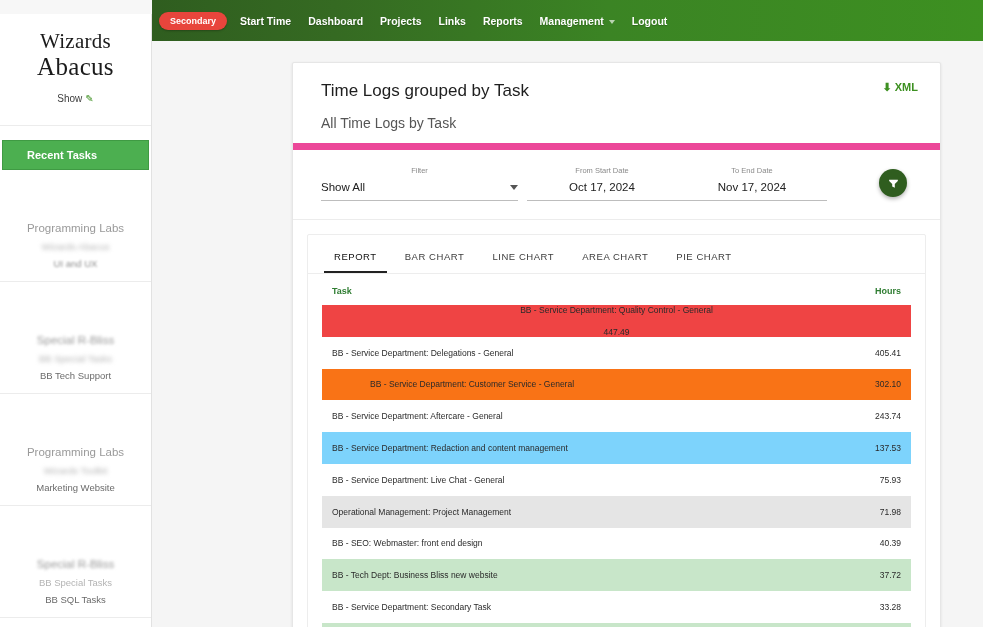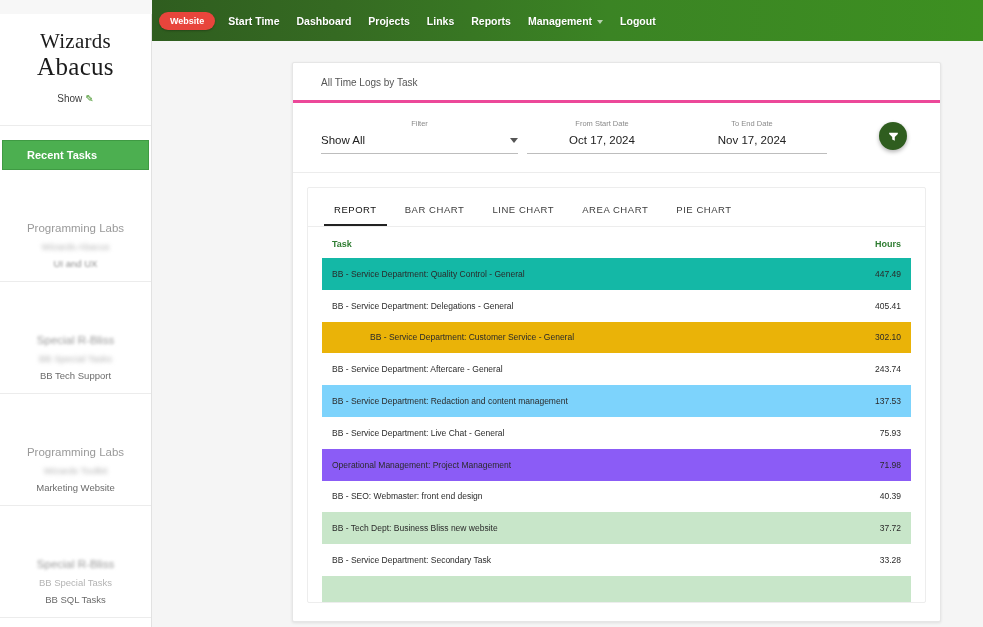--- a/index.html
+++ b/index.html
@@ -115,22 +115,22 @@
     display:flex; align-items:flex-start; justify-content: space-between;
   }
   .card-title { font-size: 17px; color: #1e1e1e; font-weight: normal; }
   .xml-link {
     font-size: 11px; color: #3d9021; font-weight: bold;
     display:flex; align-items:center; gap:3px; cursor:pointer;
   }
   .dl-icon { font-size: 11px; line-height: 1; }
   .card-sub {
     padding: 14px 28px 12px 28px;
-    font-size: 10px; color: #555;
-    border-bottom: 3px solid #ec4899;
+    font-size: 14px; color: #555;
+    border-bottom: 7px solid #ec4899;
   }
 
   
   .filters {
     position: relative;
     padding: 16px 28px 18px 28px;
     border-bottom: 1px solid #ececec;
     display: flex; align-items: flex-end;
   }
   .field { position: relative; text-align: center; }
@@ -223,35 +223,42 @@
         </div>
         <div class="task-group">
           <div class="tg-title blur">Special R-Bliss</div>
           <div class="tg-sub">BB Special Tasks</div>
           <div class="tg-leaf sharp">BB SQL Tasks</div>
         </div>
       </div>
   </div>
 
   <div class="topnav">
-    <div class="nav-badge" style="background: rgb(232, 69, 60);">Website</div>
+    <div class="nav-badge" style="background: rgb(232, 69, 60);">Secondary</div>
     <div id="nav-items" style="display:flex;align-items:center;">
         <div class="nav-item">Start Time</div>
         <div class="nav-item">Dashboard</div>
         <div class="nav-item">Projects</div>
         <div class="nav-item">Links</div>
         <div class="nav-item">Reports</div>
         <div class="nav-item">Management<span class="nav-caret"></span></div>
         <div class="nav-item">Logout</div>
       </div>
   </div>
 
   <div class="main">
     <div class="card">
 
+      <div class="card-head">
+        <div class="card-title">Time Logs grouped by Task</div>
+        <div class="xml-link">
+          <span class="dl-icon">⬇</span>
+          <span>XML</span>
+        </div>
+      </div>
 
       <div class="card-sub">All Time Logs by Task</div>
 
       <div class="filters">
         <div class="field filter-select">
           <div class="field-label">Filter</div>
           <div class="field-value">
             <span>Show All</span>
             <span class="sel-caret"></span>
           </div>
@@ -282,45 +289,45 @@
             <div class="tab">AREA CHART</div>
             <div class="tab">PIE CHART</div>
           </div>
 
         <div class="tbl">
           <div class="tbl-head" style="color: rgb(47, 125, 50);">
             <div>Task</div>
             <div>Hours</div>
           </div>
           <div id="rows">
-              <div class="row alt" style="background: #14b8a6;">
+              <div class="row alt" style="background: #ef4444; flex-direction: column;">
                 <div class="task">BB - Service Department: Quality Control - General</div>
                 <div class="hrs">447.49</div>
               </div>
               <div class="row">
                 <div class="task">BB - Service Department: Delegations - General</div>
                 <div class="hrs">405.41</div>
               </div>
-              <div class="row alt" style="background: #eab308; padding-left: 48px;">
+              <div class="row alt" style="background: #f97316; padding-left: 48px;">
                 <div class="task">BB - Service Department: Customer Service - General</div>
                 <div class="hrs">302.10</div>
               </div>
               <div class="row">
                 <div class="task">BB - Service Department: Aftercare - General</div>
                 <div class="hrs">243.74</div>
               </div>
               <div class="row alt" style="background: #7dd3fc;">
                 <div class="task">BB - Service Department: Redaction and content management</div>
                 <div class="hrs">137.53</div>
               </div>
               <div class="row">
                 <div class="task">BB - Service Department: Live Chat - General</div>
                 <div class="hrs">75.93</div>
               </div>
-              <div class="row alt" style="background: #8b5cf6;">
+              <div class="row alt" style="background: #e5e5e5;">
                 <div class="task">Operational Management: Project Management</div>
                 <div class="hrs">71.98</div>
               </div>
               <div class="row">
                 <div class="task">BB - SEO: Webmaster: front end design</div>
                 <div class="hrs">40.39</div>
               </div>
               <div class="row alt" style="background: rgb(200, 230, 201);">
                 <div class="task">BB - Tech Dept: Business Bliss new website</div>
                 <div class="hrs">37.72</div>

